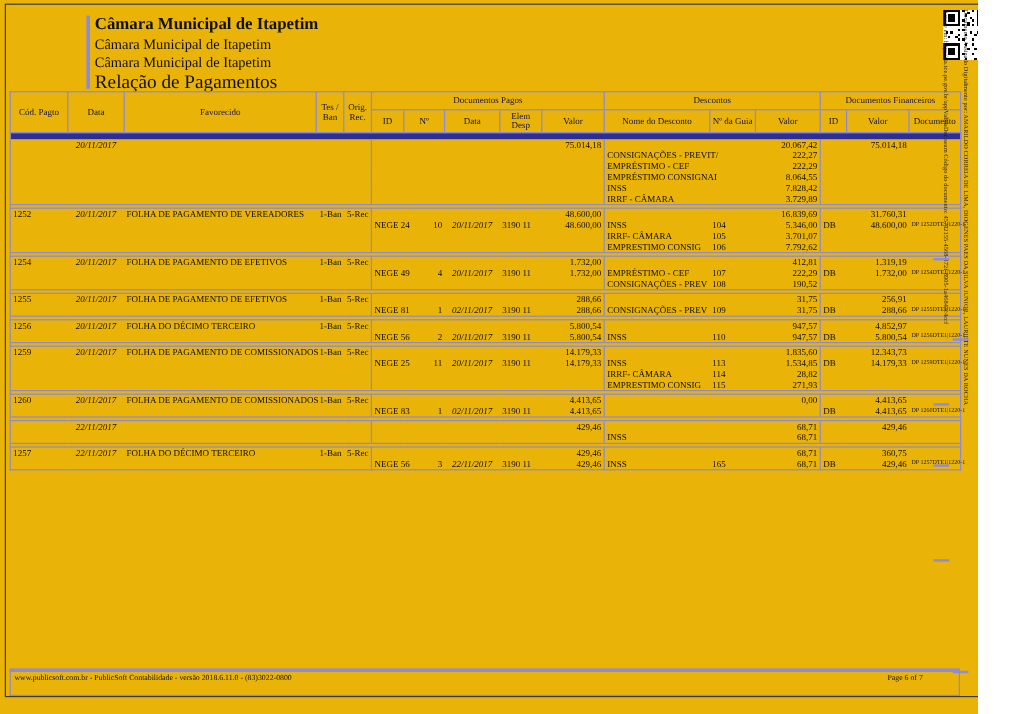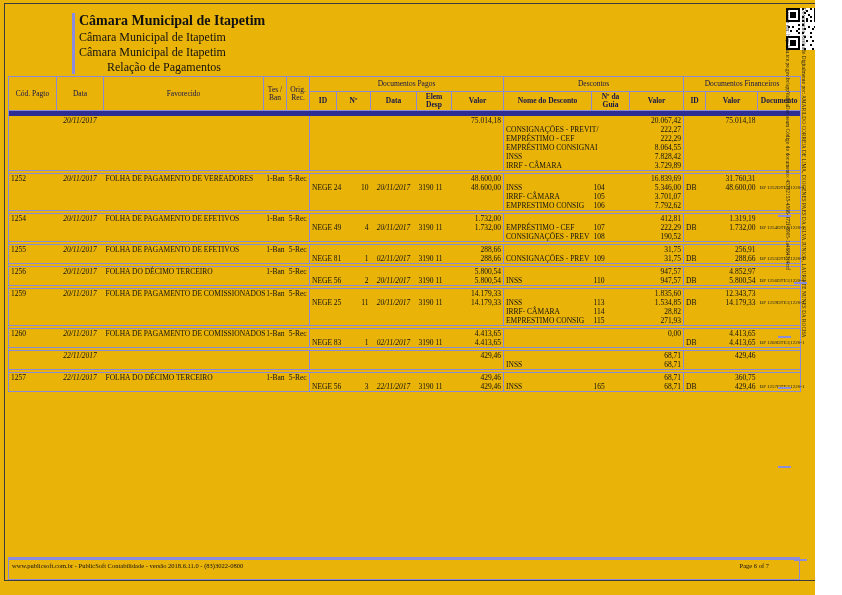--- a/index.html
+++ b/index.html
@@ -4,39 +4,39 @@
 <title>Relação de Pagamentos</title>
 <style>
   html,body{margin:0;padding:0;background:#fff;}
   .page{position:relative;width:815px;height:595px;background:#eab308;overflow:hidden;
         font-family:"Liberation Serif", serif;color:#111;}
   .frame{position:absolute;left:4px;top:3px;width:832px;height:576px;border:1px solid #3c3c3c;pointer-events:none;}
   .accent{position:absolute;left:72px;top:13px;width:3px;height:61px;background:#8a8ade;}
   .h-title{position:absolute;left:79px;top:13px;font-size:14px;font-weight:bold;white-space:nowrap;}
   .h-line2{position:absolute;left:79px;top:30px;font-size:12px;white-space:nowrap;}
   .h-line3{position:absolute;left:79px;top:45px;font-size:12px;white-space:nowrap;}
-  .h-report{position:absolute;left:79px;top:60px;font-size:12px;white-space:nowrap;margin-left:28px;}
+  .h-report{position:absolute;left:79px;top:60px;font-size:16px;white-space:nowrap;}
   .period{position:absolute;left:385px;top:46px;font-size:12px;white-space:nowrap;}
   .qr{position:absolute;left:786px;top:8px;width:42px;height:42px;shape-rendering:crispEdges;}
 
   table.report{position:absolute;left:8px;top:76px;width:792px;table-layout:fixed;
                border-collapse:collapse;font-size:7.5px;}
   table.report th{border:1px solid #8a8ad8;font-weight:normal;font-size:7.5px;padding:1px 1px;
                   text-align:center;vertical-align:middle;color:#15154a;line-height:8px;}
   #hrow1 th{height:12px;}
-  #hrow2 th{height:16px;font-weight:bold;}
+  #hrow2 th{height:16px;}
   table.report td{padding:0 2px;height:9px;line-height:9px;white-space:nowrap;overflow:visible;
                   vertical-align:bottom;}
   td.al-r{text-align:right;}
   td.al-c{text-align:center;font-style:italic;}
   td.al-l{text-align:left;}
   td.gr{border-right:1px solid #8a8ad8;}
   td.tiny{font-size:5px;color:#222;}
   td.c-tes{padding:0;text-align:right;margin-top:16px;}
-  td.c-orig{padding:0;text-align:center;margin-left:39px;}
+  td.c-orig{padding:0;text-align:right;margin-left:39px;}
   tbody td:first-child{border-left:1px solid #8a8ad8;}
   tbody td:last-child{border-right:1px solid #8a8ad8;}
   tbody tr:last-child td{border-bottom:1px solid #8a8ad8;}
   tr.navybar td{height:5px;background:#2d2d92;padding:0;}
   tr.blocksep td{height:2px;padding:0;line-height:0;border-top:1px solid #8a8ad8;border-bottom:1px solid #8a8ad8;}
 
   .vtext{position:absolute;top:8px;height:580px;overflow:hidden;writing-mode:vertical-rl;
          font-size:5.2px;letter-spacing:0.1px;color:#1a1a1a;white-space:nowrap;}
   .v1{right:8px;}
   .v2{right:24px;}

